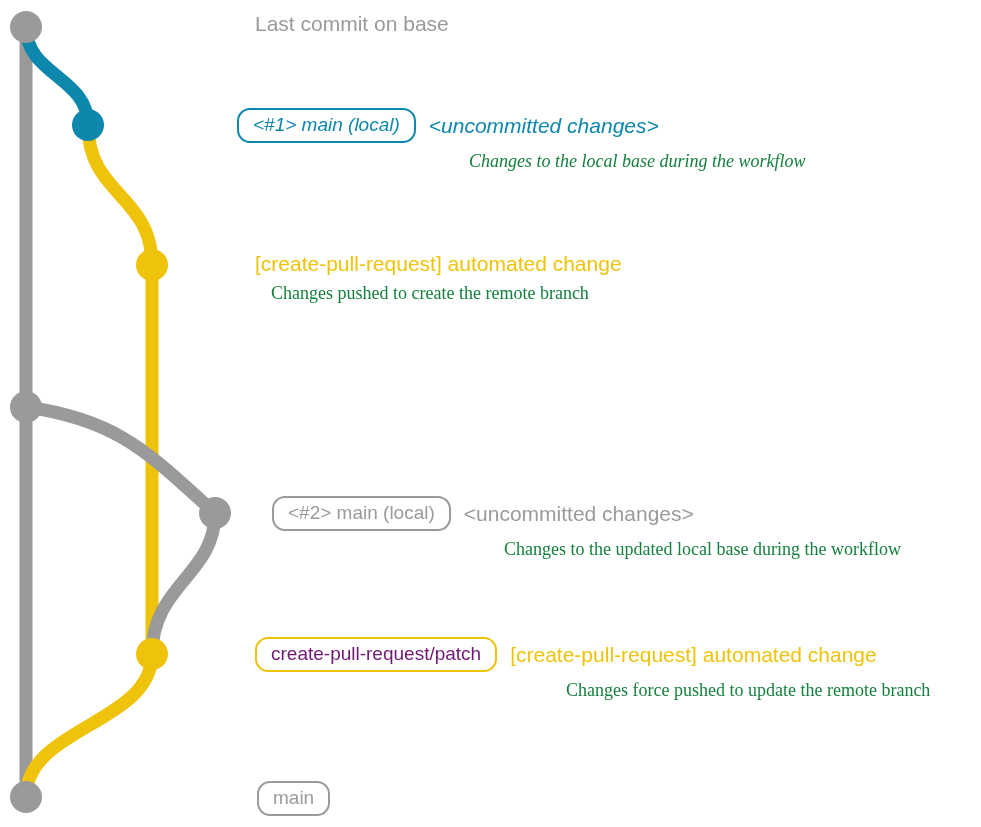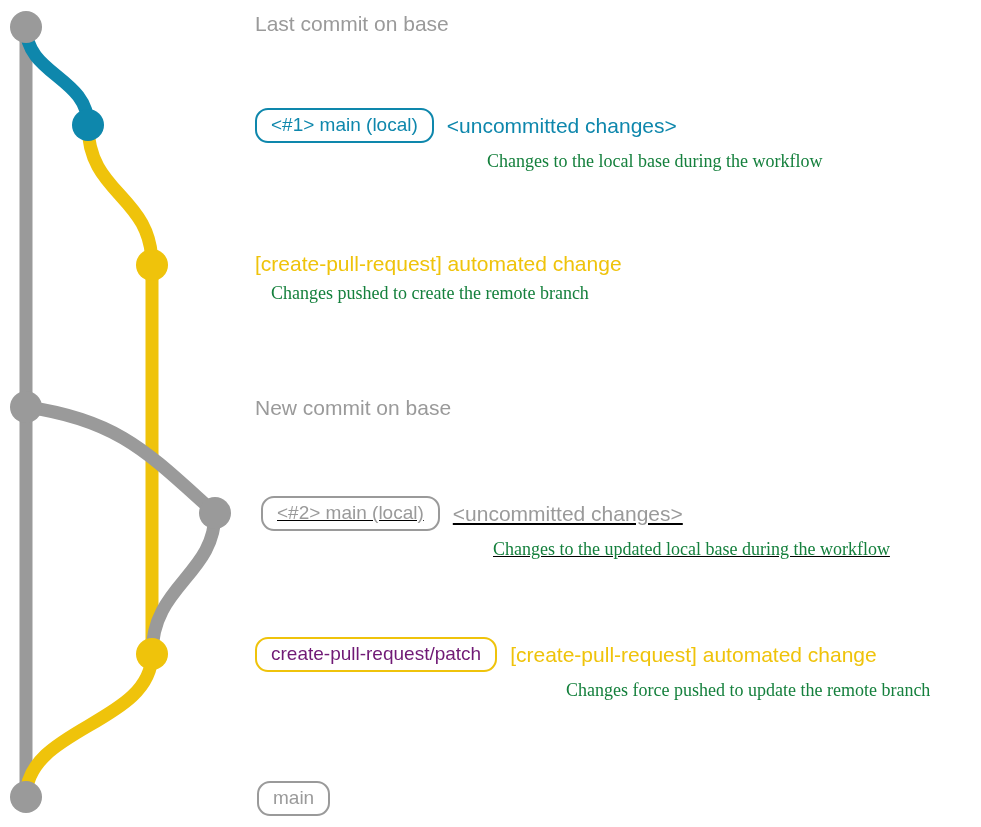--- a/index.html
+++ b/index.html
@@ -114,42 +114,37 @@
 </svg>
 
 <div class="annotations">
 
   <div class="commit-row" style="left:255px; top:12px;">
     <div class="row-main">
       <span class="subject gray">Last commit on base</span>
     </div>
   </div>
 
-  <div class="commit-row" style="left:255px; top:108px;">
+  <div class="commit-row" style="left:237px; top:108px;font-style:italic;">
     <div class="row-main">
       <span class="ref-badge blue">&lt;#1&gt; main (local)</span>
       <span class="subject blue with-badge">&lt;uncommitted changes&gt;</span>
     </div>
     <div class="caption" style="margin-left:232px;">Changes to the local base during the workflow</div>
   </div>
 
   <div class="commit-row" style="left:255px; top:252px;">
     <div class="row-main">
       <span class="subject yellow">[create-pull-request] automated change</span>
     </div>
     <div class="caption" style="margin-left:16px;">Changes pushed to create the remote branch</div>
   </div>
 
-  <div class="commit-row" style="left:255px; top:396px;">
-    <div class="row-main">
-      <span class="subject gray">New commit on base</span>
-    </div>
-  </div>
 
-  <div class="commit-row" style="left:261px; top:496px;text-decoration:underline;">
+  <div class="commit-row" style="left:272px; top:496px;">
     <div class="row-main">
       <span class="ref-badge gray">&lt;#2&gt; main (local)</span>
       <span class="subject gray with-badge">&lt;uncommitted changes&gt;</span>
     </div>
     <div class="caption" style="margin-left:232px;text-align:center;">Changes to the updated local base during the workflow</div>
   </div>
 
   <div class="commit-row" style="left:255px; top:637px;">
     <div class="row-main">
       <span class="ref-badge yellow">create-pull-request/patch</span>

